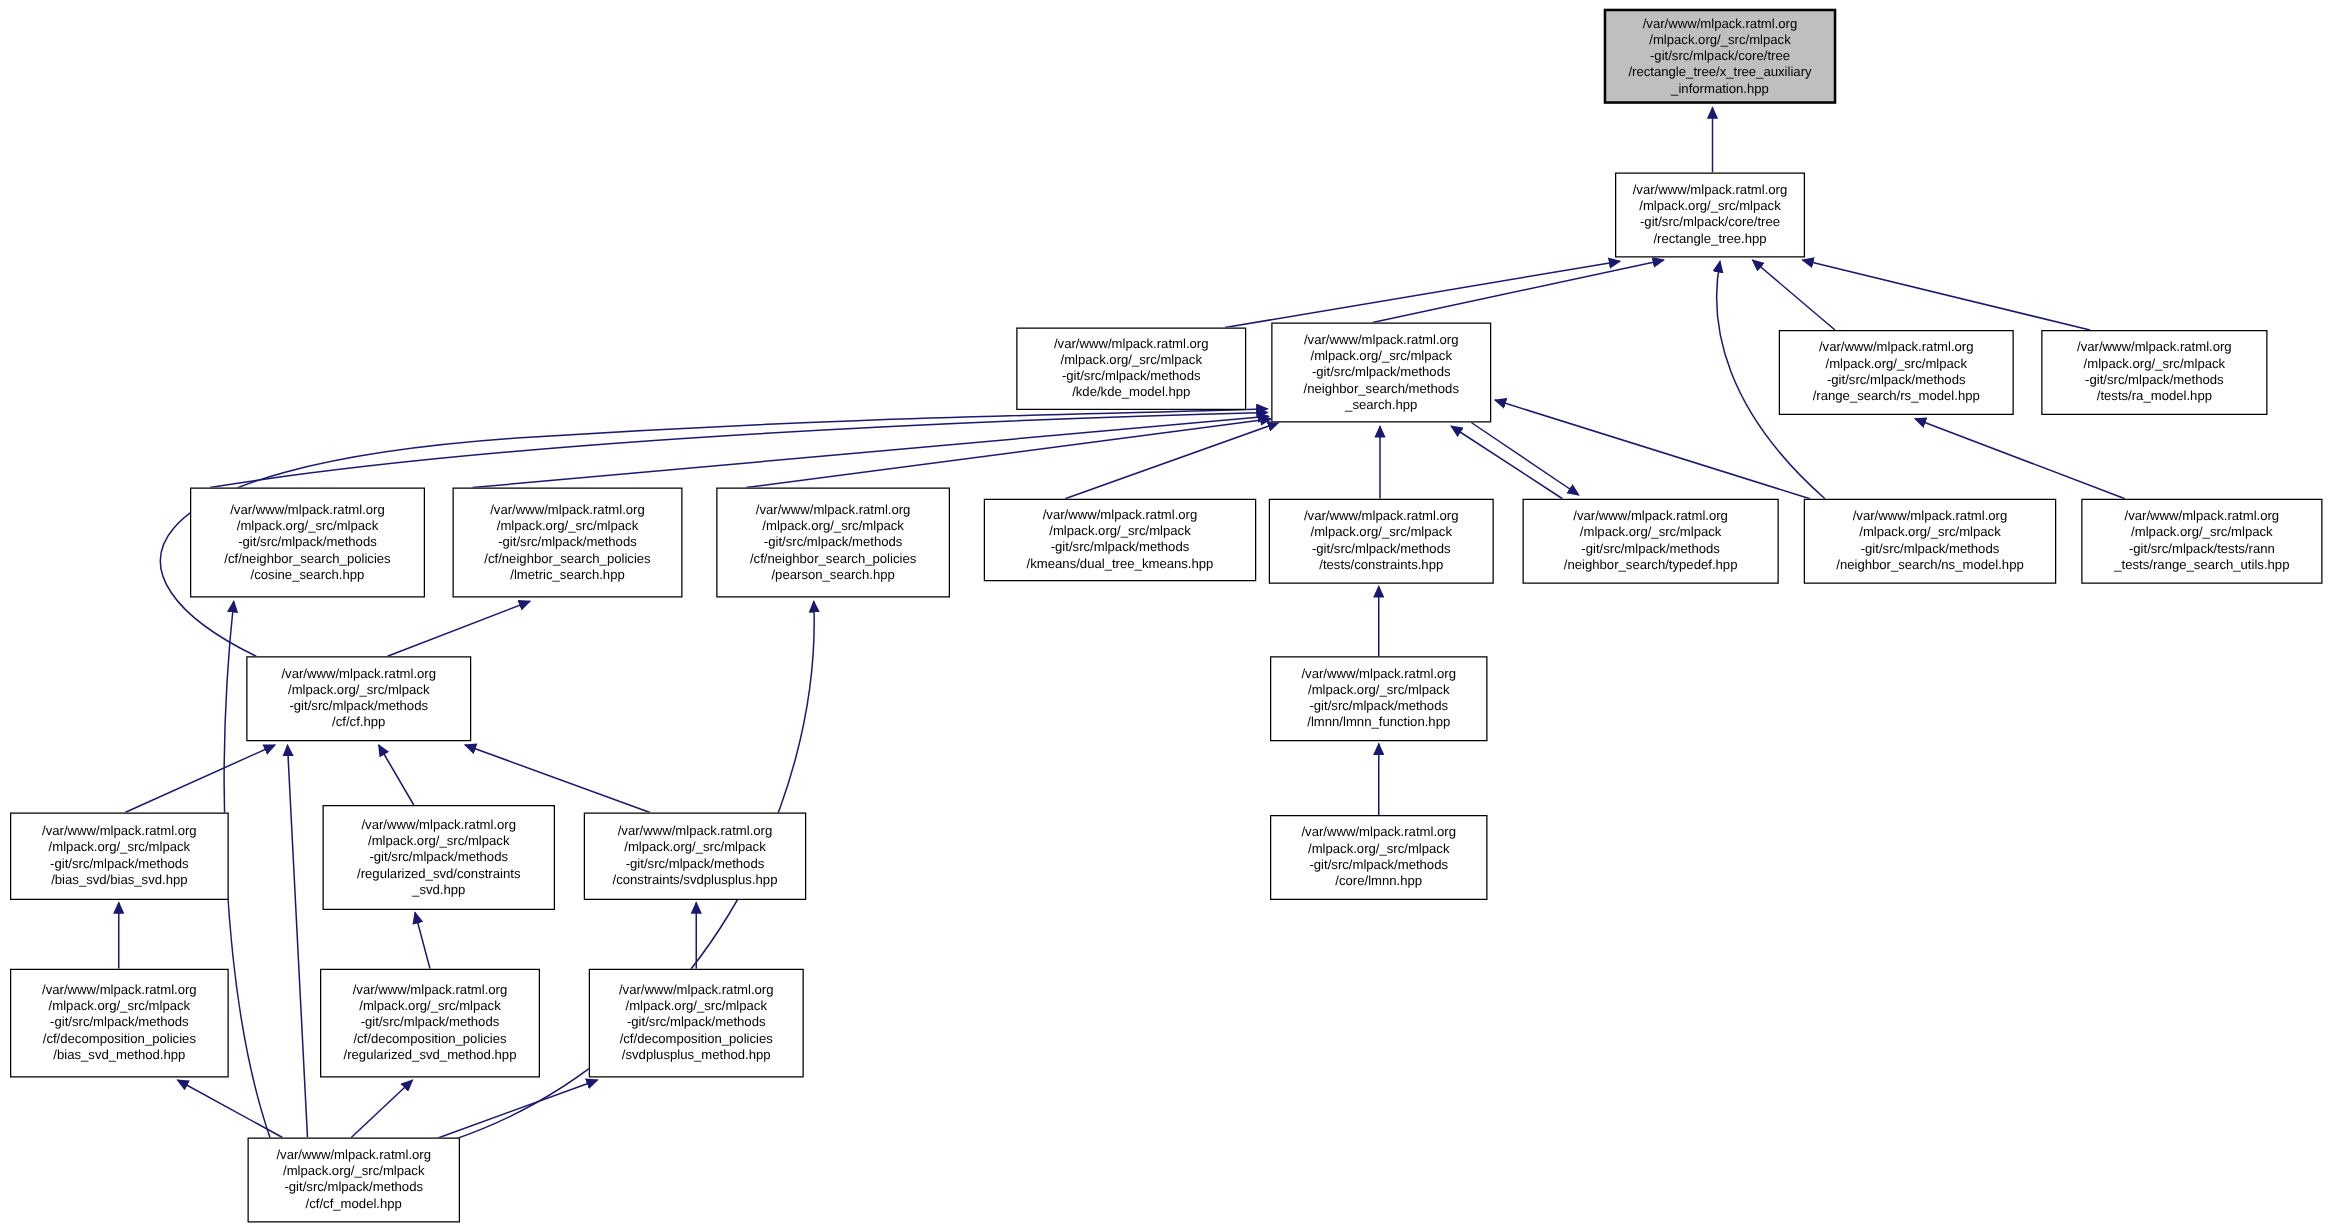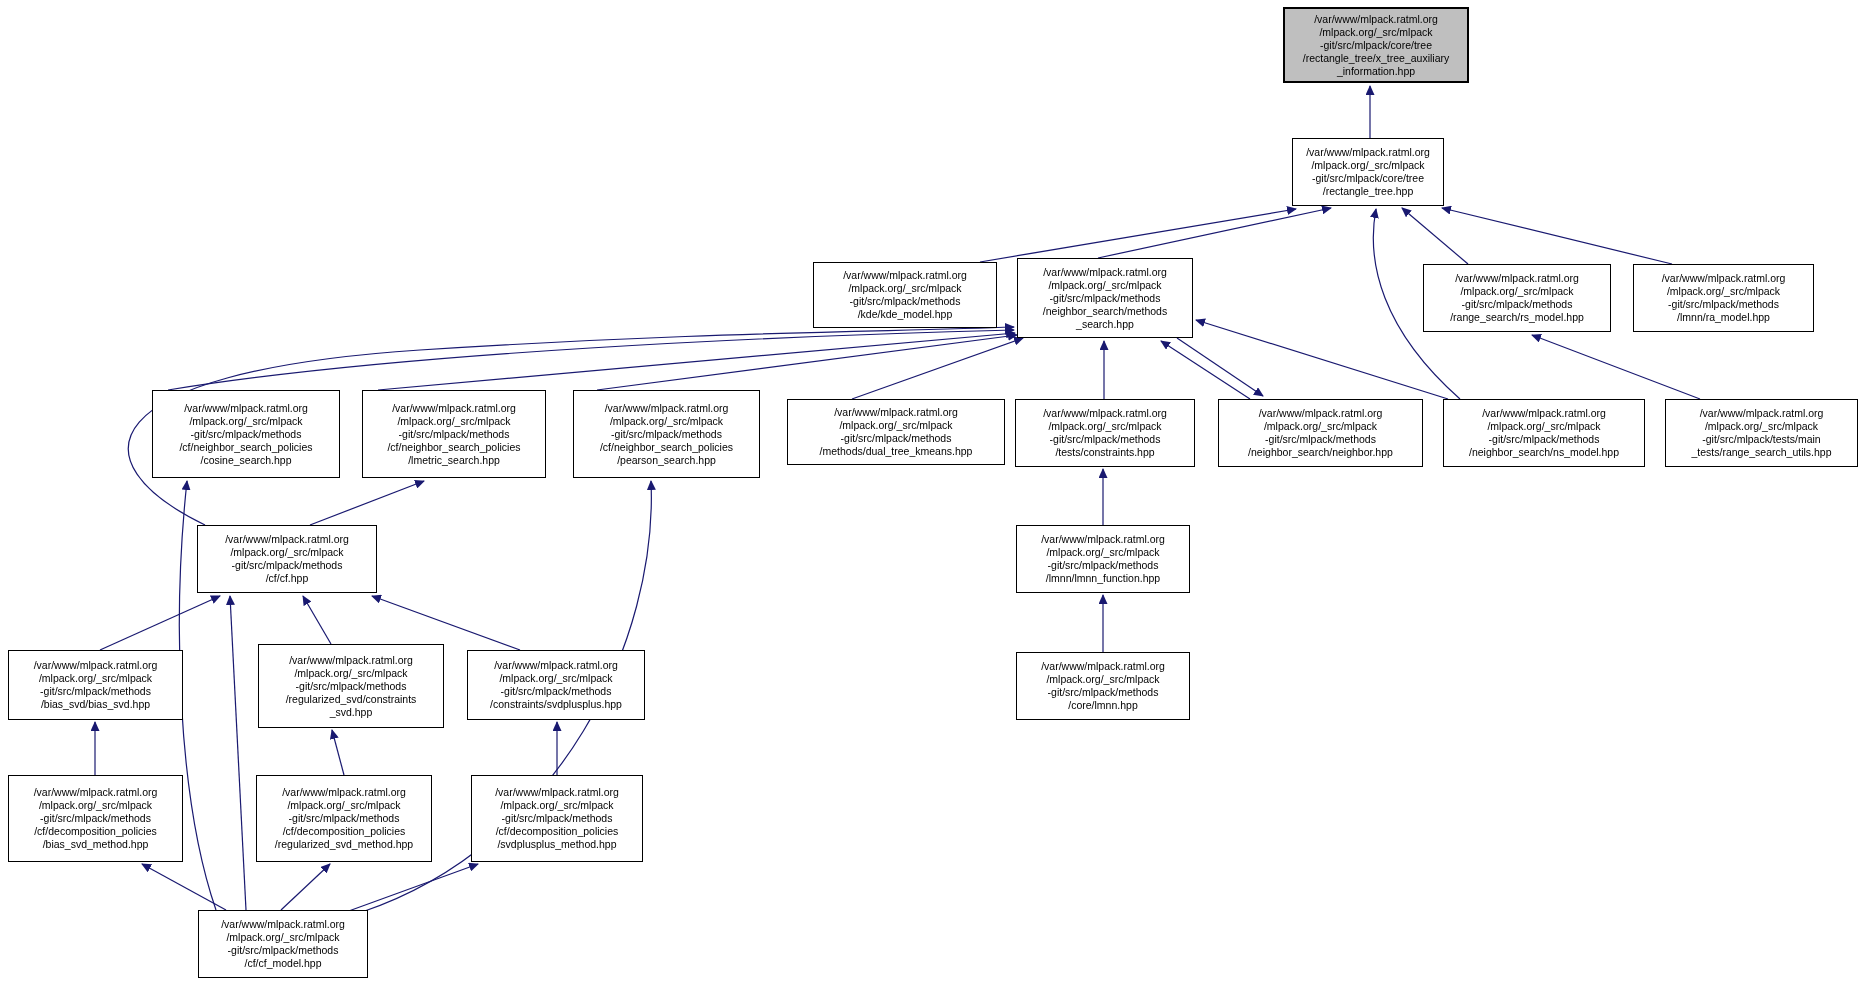--- a/index.html
+++ b/index.html
@@ -89,21 +89,21 @@
       <div class="node" style="left: 1423px; top: 264px; width: 188px; height: 68px; background: rgb(255, 255, 255);">
         <div class="ln">/var/www/mlpack.ratml.org</div>
         <div class="ln">/mlpack.org/_src/mlpack</div>
         <div class="ln">-git/src/mlpack/methods</div>
         <div class="ln">/range_search/rs_model.hpp</div>
       </div>
       <div class="node" style="left: 1633px; top: 264px; width: 181px; height: 68px; background: rgb(255, 255, 255);">
         <div class="ln">/var/www/mlpack.ratml.org</div>
         <div class="ln">/mlpack.org/_src/mlpack</div>
         <div class="ln">-git/src/mlpack/methods</div>
-        <div class="ln">/lmnn/ra_model.hpp</div>
+        <div class="ln">/tests/ra_model.hpp</div>
       </div>
       <div class="node" style="left: 152px; top: 390px; width: 188px; height: 88px; background: rgb(255, 255, 255);">
         <div class="ln">/var/www/mlpack.ratml.org</div>
         <div class="ln">/mlpack.org/_src/mlpack</div>
         <div class="ln">-git/src/mlpack/methods</div>
         <div class="ln">/cf/neighbor_search_policies</div>
         <div class="ln">/cosine_search.hpp</div>
       </div>
       <div class="node" style="left: 362px; top: 390px; width: 184px; height: 88px; background: rgb(255, 255, 255);">
         <div class="ln">/var/www/mlpack.ratml.org</div>
@@ -116,44 +116,44 @@
         <div class="ln">/var/www/mlpack.ratml.org</div>
         <div class="ln">/mlpack.org/_src/mlpack</div>
         <div class="ln">-git/src/mlpack/methods</div>
         <div class="ln">/cf/neighbor_search_policies</div>
         <div class="ln">/pearson_search.hpp</div>
       </div>
       <div class="node" style="left: 787px; top: 399px; width: 218px; height: 66px; background: rgb(255, 255, 255);">
         <div class="ln">/var/www/mlpack.ratml.org</div>
         <div class="ln">/mlpack.org/_src/mlpack</div>
         <div class="ln">-git/src/mlpack/methods</div>
-        <div class="ln">/methods/dual_tree_kmeans.hpp</div>
+        <div class="ln">/kmeans/dual_tree_kmeans.hpp</div>
       </div>
       <div class="node" style="left: 1015px; top: 399px; width: 180px; height: 68px; background: rgb(255, 255, 255);">
         <div class="ln">/var/www/mlpack.ratml.org</div>
         <div class="ln">/mlpack.org/_src/mlpack</div>
         <div class="ln">-git/src/mlpack/methods</div>
         <div class="ln">/tests/constraints.hpp</div>
       </div>
       <div class="node" style="left: 1218px; top: 399px; width: 205px; height: 68px; background: rgb(255, 255, 255);">
         <div class="ln">/var/www/mlpack.ratml.org</div>
         <div class="ln">/mlpack.org/_src/mlpack</div>
         <div class="ln">-git/src/mlpack/methods</div>
-        <div class="ln">/neighbor_search/neighbor.hpp</div>
+        <div class="ln">/neighbor_search/typedef.hpp</div>
       </div>
       <div class="node" style="left: 1443px; top: 399px; width: 202px; height: 68px; background: rgb(255, 255, 255);">
         <div class="ln">/var/www/mlpack.ratml.org</div>
         <div class="ln">/mlpack.org/_src/mlpack</div>
         <div class="ln">-git/src/mlpack/methods</div>
         <div class="ln">/neighbor_search/ns_model.hpp</div>
       </div>
       <div class="node" style="left: 1665px; top: 399px; width: 193px; height: 68px; background: rgb(255, 255, 255);">
         <div class="ln">/var/www/mlpack.ratml.org</div>
         <div class="ln">/mlpack.org/_src/mlpack</div>
-        <div class="ln">-git/src/mlpack/tests/main</div>
+        <div class="ln">-git/src/mlpack/tests/rann</div>
         <div class="ln">_tests/range_search_utils.hpp</div>
       </div>
       <div class="node" style="left: 197px; top: 525px; width: 180px; height: 68px; background: rgb(255, 255, 255);">
         <div class="ln">/var/www/mlpack.ratml.org</div>
         <div class="ln">/mlpack.org/_src/mlpack</div>
         <div class="ln">-git/src/mlpack/methods</div>
         <div class="ln">/cf/cf.hpp</div>
       </div>
       <div class="node" style="left: 1016px; top: 525px; width: 174px; height: 68px; background: rgb(255, 255, 255);">
         <div class="ln">/var/www/mlpack.ratml.org</div>

